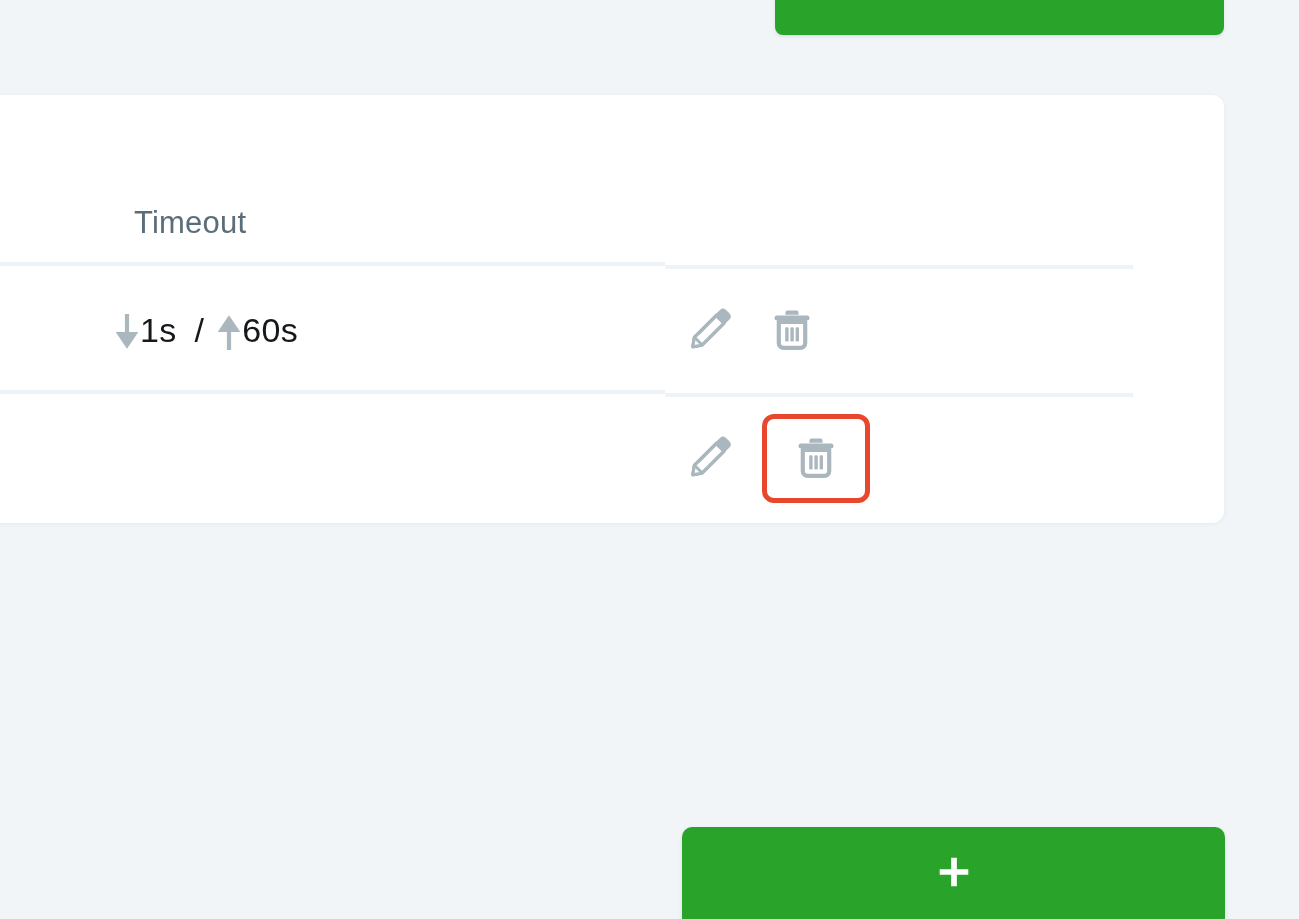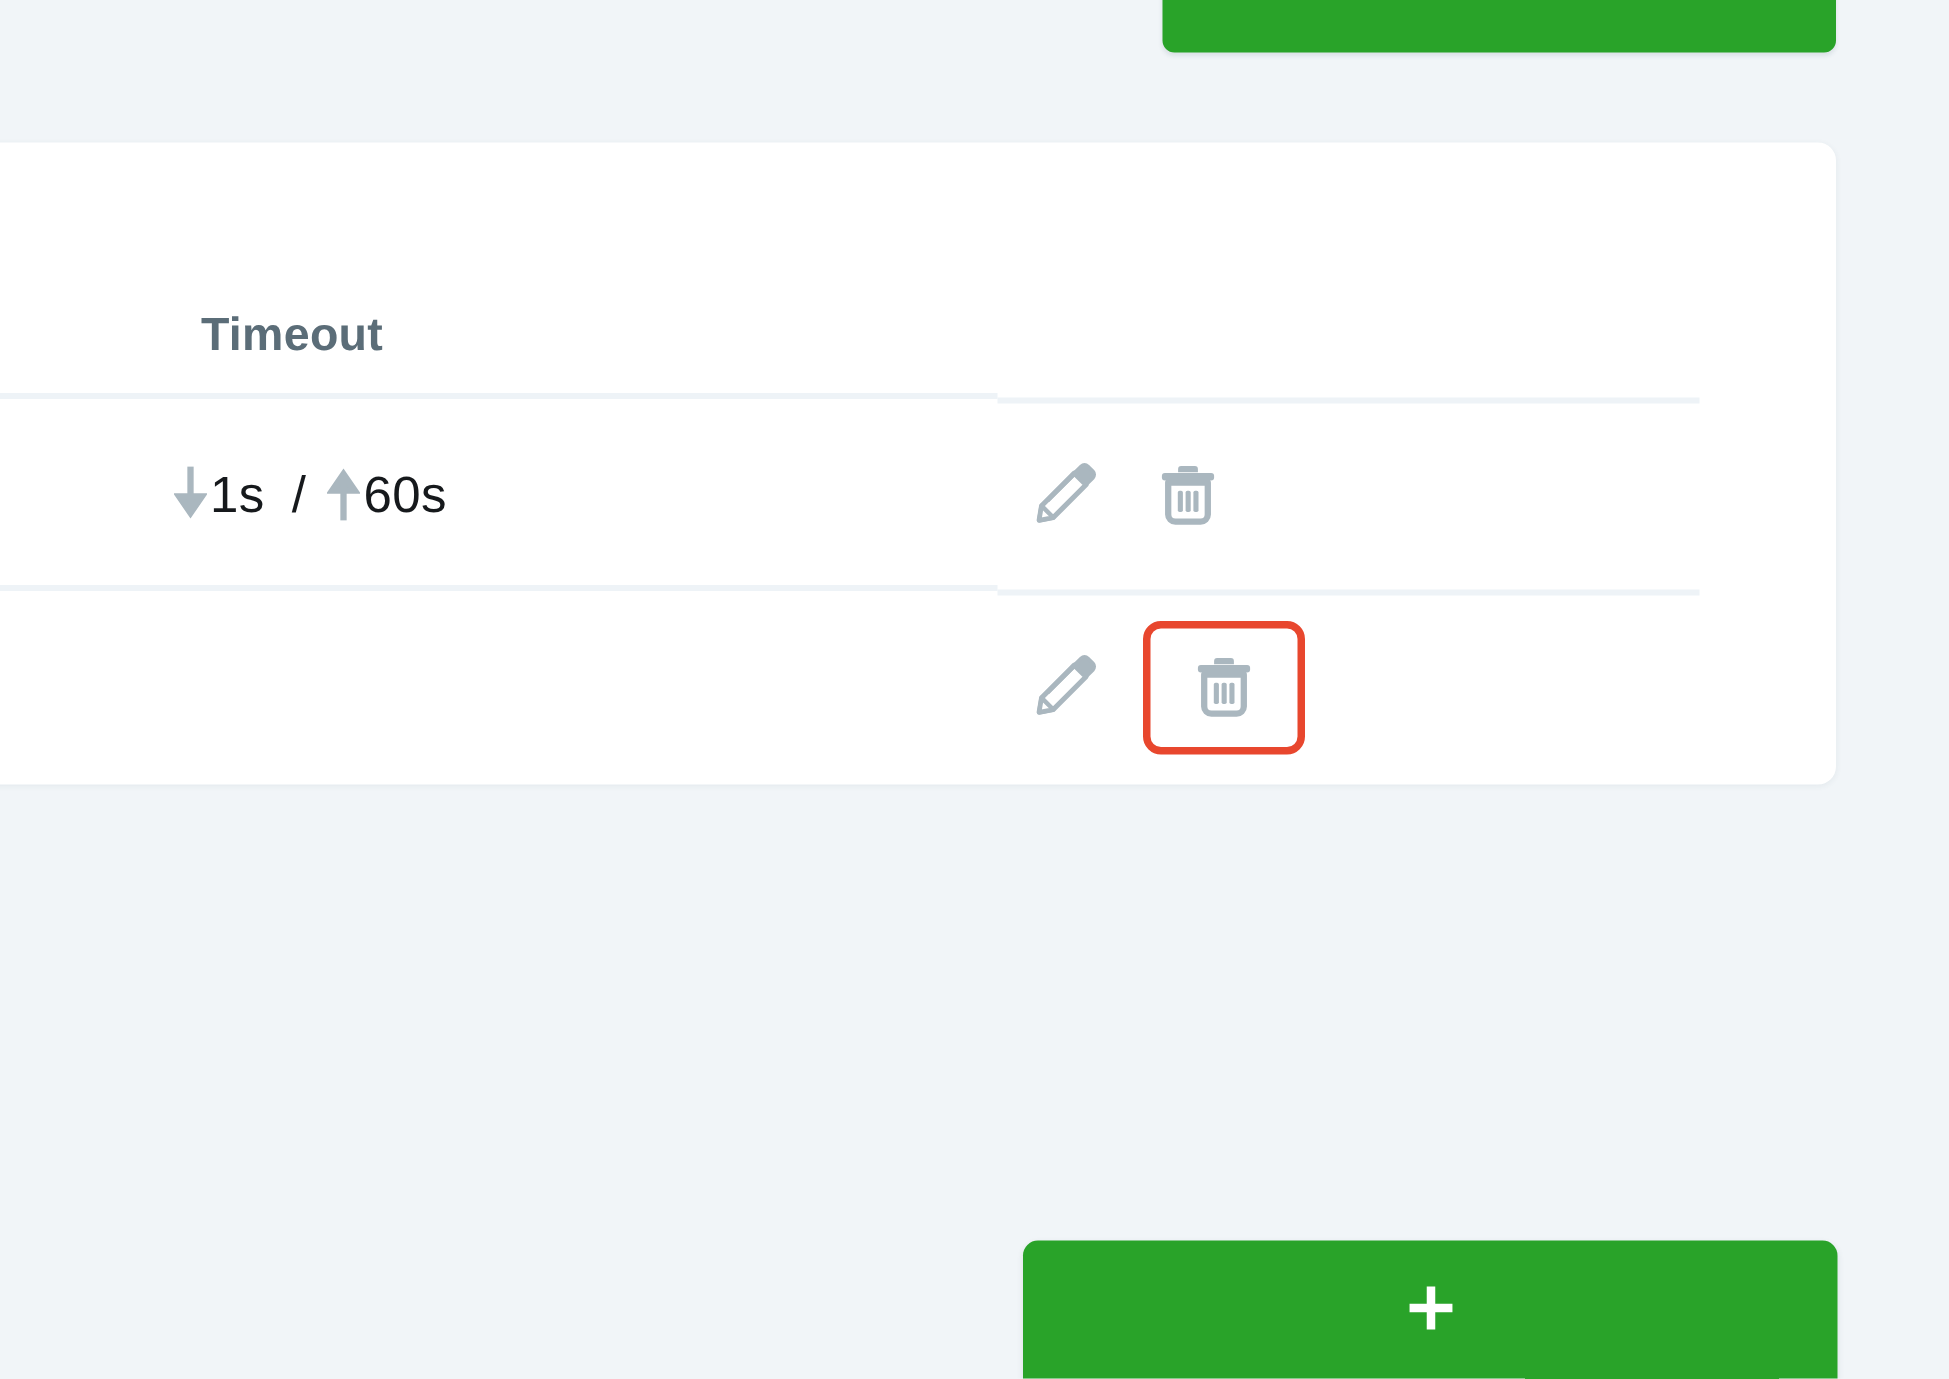--- a/index.html
+++ b/index.html
@@ -81,21 +81,21 @@
     width: 100%;
     display: flex;
     align-items: flex-end;
     box-sizing: border-box;
     padding-left: 148px;
     padding-bottom: 27px;
   }
   .header-cell .header-text {
     font-size: 31px;
     color: #5b6d78;
-    font-weight: bold;
+    font-weight: normal;
     letter-spacing: 0.2px;
     line-height: 1;
   }
 
   .divider {
     position: absolute;
     left: 0;
     height: 4px;
     background: #eef3f7;
   }
@@ -117,21 +117,21 @@
     align-items: center;
   }
   .data-row.r1 { top: 171px; }
   .data-row.r2 { top: 299px; }
   .col-left .data-row { padding-left: 130px; }
 
   .value-text {
     font-size: 34px;
     color: #16191c;
     display: flex;
-    align-items: flex-start;
+    align-items: flex-end;
     white-space: nowrap;
     letter-spacing: 0.3px;
   }
   .value-text .arrow {
     display: inline-flex;
     align-items: center;
     margin-right: 2px;
   }
   .value-text .slash {
     margin: 0 14px 0 18px;

